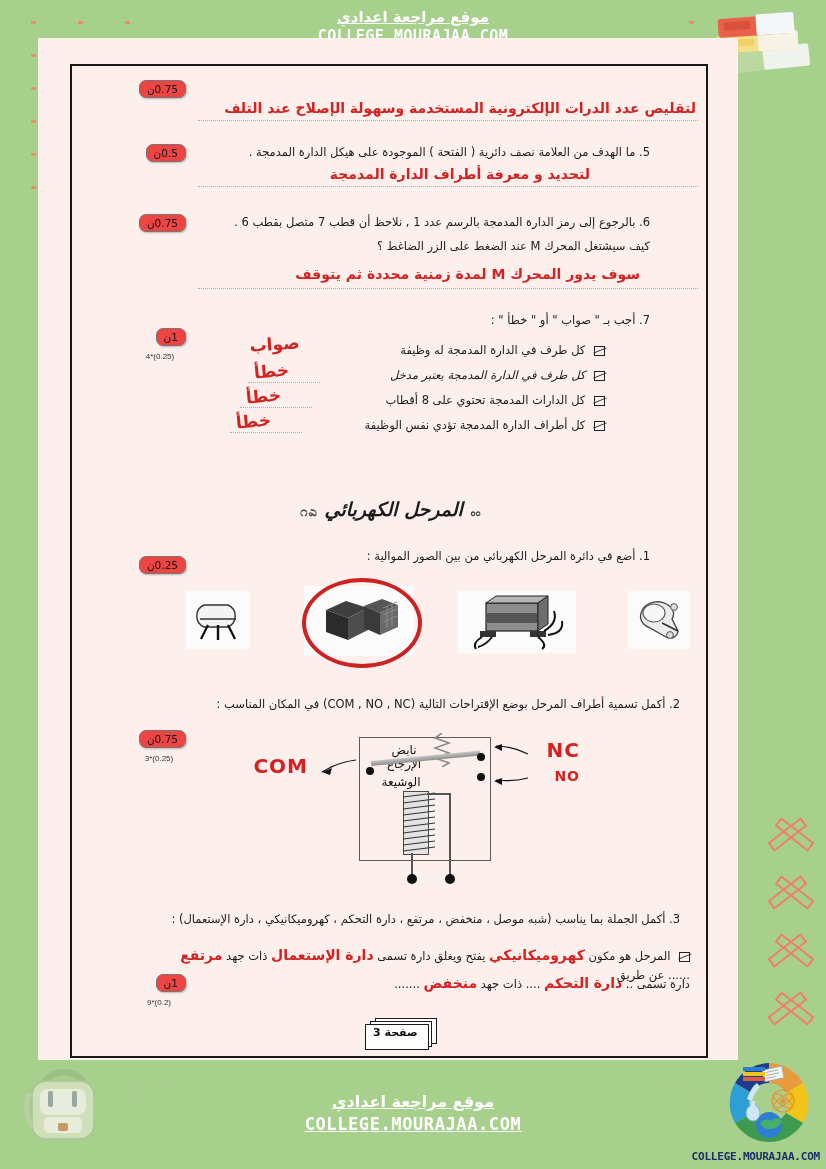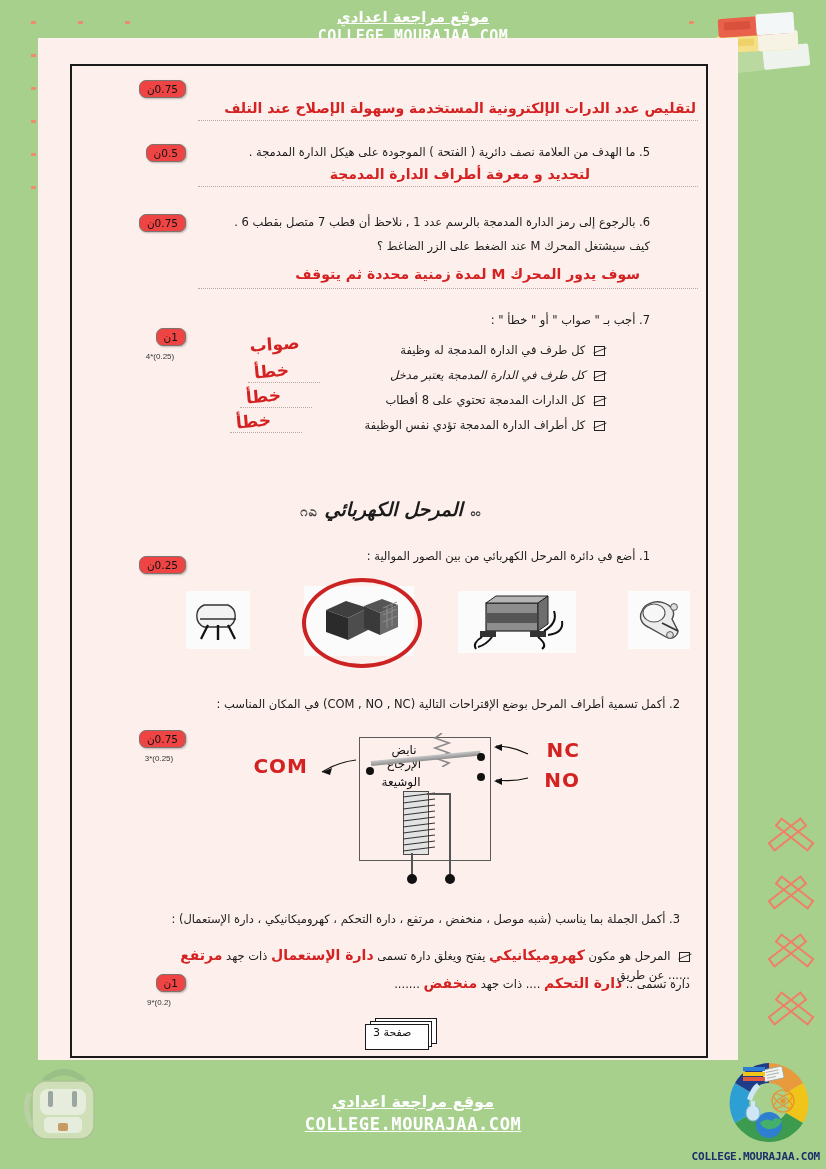--- a/index.html
+++ b/index.html
@@ -92,21 +92,21 @@
   
   .imgbox{position:absolute;background:#fbfbfb;}
   .circlemark{
     position:absolute;border:4px solid #cc2222;border-radius:50%;
   }
 
   
   .pagemark{position:absolute;width:70px;height:30px;}
   .pagemark .sh{position:absolute;border:1.4px solid #1a1a1a;background:#fff;}
   .pagemark .lbl{
-    position:absolute;left:8px;top:8px;font-size:11px;color:#111;direction:rtl;
+    position:absolute;left:8px;top:8px;font-size:11px;color:#111;direction:rtl;font-weight:bold;
   }
 
   
   .footer-band{position:absolute;left:0;bottom:0;width:826px;height:109px;background:#a8d08d;}
   .footer-tab{
     position:absolute;left:50%;transform:translateX(-50%);bottom:0;
     width:560px;height:88px;background:#a8d08d;border-radius:28px 28px 0 0;
   }
   .footer-text{position:absolute;left:0;right:0;bottom:34px;text-align:center;color:#fff;line-height:1.3;}
   .footer-text .ar{font-size:16px;font-weight:bold;text-decoration:underline;}
@@ -332,21 +332,21 @@
     </svg>
     <div class="wire" style="left:66px;top:122px;width:1.6px;height:24px;"></div>
     <div class="wire" style="left:104px;top:62px;width:1.6px;height:84px;"></div>
     <div class="wire" style="left:82px;top:62px;width:24px;height:1.6px;"></div>
     <div class="node" style="left:62px;top:143px;width:10px;height:10px;"></div>
     <div class="node" style="left:100px;top:143px;width:10px;height:10px;"></div>
   </div>
 
   <div class="ans" style="right:402px;top:688px;font-size:20px;letter-spacing:1px;">COM</div>
   <div class="ans" style="right:130px;top:672px;font-size:20px;letter-spacing:1px;">NC</div>
-  <div class="ans" style="right:130px;top:702px;font-size:20px;letter-spacing:1px;">NO</div>
+  <div class="ans" style="right:130px;top:702px;font-size:14px;letter-spacing:1px;">NO</div>
 
   <svg class="arrow" style="right:350px;top:690px;width:56px;height:26px;" viewBox="0 0 56 26">
     <path d="M52 4 q-18 2 -34 12" stroke="#111" stroke-width="1.2" fill="none"></path>
     <path d="M18 16 l10 -4 l-2 7 z" fill="#111"></path>
   </svg>
   <svg class="arrow" style="right:168px;top:674px;width:50px;height:24px;" viewBox="0 0 50 24">
     <path d="M4 6 q16 0 32 8" stroke="#111" stroke-width="1.2" fill="none"></path>
     <path d="M10 4 l-8 3 l8 4 z" fill="#111"></path>
   </svg>
   <svg class="arrow" style="right:168px;top:704px;width:50px;height:24px;" viewBox="0 0 50 24">

